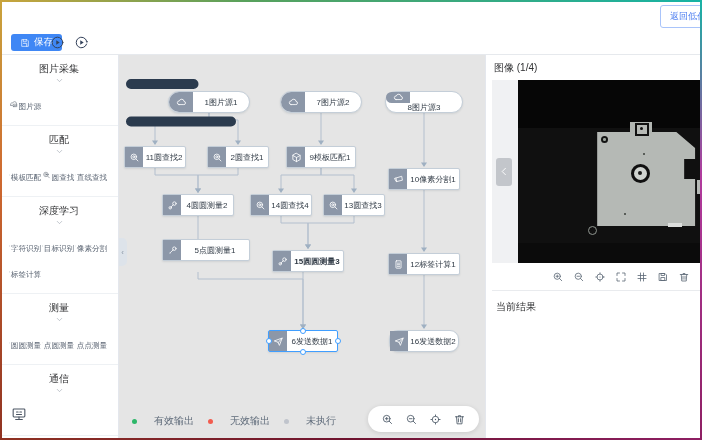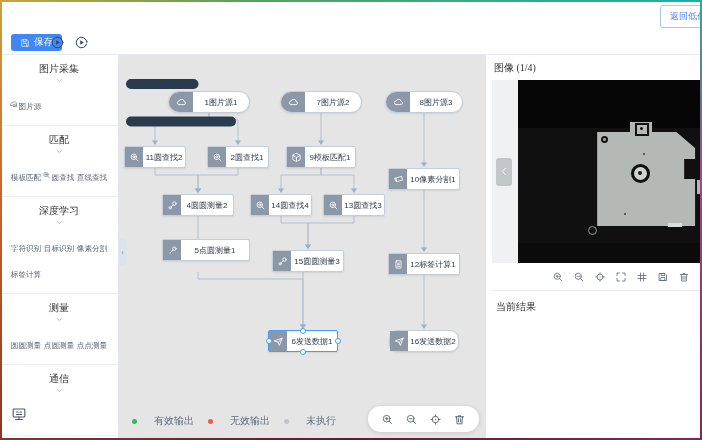--- a/index.html
+++ b/index.html
@@ -55,21 +55,21 @@
   .collapse-handle{position:absolute;left:0;top:183px;width:9px;height:28px;background:#dde3ea;border-radius:0 5px 5px 0;
     z-index:3;display:flex;align-items:center;justify-content:center;color:#8a97a6;font-size:8px;cursor:pointer;}
   .legend{position:absolute;left:14px;bottom:12px;display:flex;gap:14px;z-index:3;}
   .leg-item{display:flex;align-items:center;gap:17px;font-size:10px;color:#5f6b7a;}
   .leg-dot{width:5px;height:5px;border-radius:50%;}
   .ctrl-pill{position:absolute;right:6px;bottom:8px;height:26px;background:#fff;border-radius:14px;
     box-shadow:0 1px 5px rgba(0,0,0,.12);display:flex;align-items:center;gap:11px;padding:0 13px;z-index:3;}
   .ctrl-pill .i{width:13px;height:13px;color:#4e5a68;cursor:pointer;}
 
   
-  .rpanel{position:absolute;left:485px;top:55px;right:0;bottom:0;background:#fff;border-left:1px solid #e4e7ed;z-index:5;font-family:Liberation Serif, serif;}
+  .rpanel{position:absolute;left:485px;top:55px;right:0;bottom:0;background:#fff;border-left:1px solid #e4e7ed;z-index:5;}
   .rp-head{font-size:10px;color:#303133;padding:6px 0 5px 8px;}
   .viewer{display:flex;margin:0 2px 0 6px;height:183px;}
   .nav-col{width:26px;background:#f0f1f3;position:relative;flex:none;}
   .nav-prev{position:absolute;left:4px;top:50%;margin-top:-14px;width:16px;height:28px;background:#c3c6cb;
     border:none;border-radius:3px;color:#fff;display:flex;align-items:center;justify-content:center;padding:0;cursor:pointer;}
   .nav-prev .i{width:11px;height:11px;stroke-width:2;}
   .photo{flex:1;position:relative;background:#101010;overflow:hidden;}
   .band-top{position:absolute;left:0;top:0;right:0;height:48px;background:#060606;}
   .band-bottom{position:absolute;left:0;bottom:0;right:0;height:20px;background:#0b0b0b;}
   .plate{position:absolute;left:0;top:0;width:100%;height:100%;background:#b5b9b5;
@@ -412,21 +412,21 @@
           <span class="nlabel">1图片源1</span>
         </div>
         <div class="flow-node pill" style="left: 162px; top: 36px; width: 82px;">
           <span class="nicon">
             <svg class="i">
               <use href="#sym-cloud"></use>
             </svg>
           </span>
           <span class="nlabel">7图片源2</span>
         </div>
-        <div class="flow-node pill" style="left: 267px; top: 36px; width: 78px;">
+        <div class="flow-node pill" style="left: 267px; top: 36px; width: 78px; flex-direction: column;">
           <span class="nicon">
             <svg class="i">
               <use href="#sym-cloud"></use>
             </svg>
           </span>
           <span class="nlabel">8图片源3</span>
         </div>
         <div class="flow-node" style="left: 6px; top: 91px; width: 62px;">
           <span class="nicon">
             <svg class="i">
@@ -484,21 +484,21 @@
           <span class="nlabel">13圆查找3</span>
         </div>
         <div class="flow-node" style="left: 44px; top: 184px; width: 88px;">
           <span class="nicon">
             <svg class="i">
               <use href="#sym-measure-pc"></use>
             </svg>
           </span>
           <span class="nlabel">5点圆测量1</span>
         </div>
-        <div class="flow-node" style="left: 154px; top: 195px; width: 72px;">
+        <div class="flow-node" style="left: 154px; top: 195px; width: 72px; font-weight: bold;">
           <span class="nicon">
             <svg class="i">
               <use href="#sym-measure-cc"></use>
             </svg>
           </span>
           <span class="nlabel">15圆圆测量3</span>
         </div>
         <div class="flow-node" style="left: 270px; top: 198px; width: 72px;">
           <span class="nicon">
             <svg class="i">

